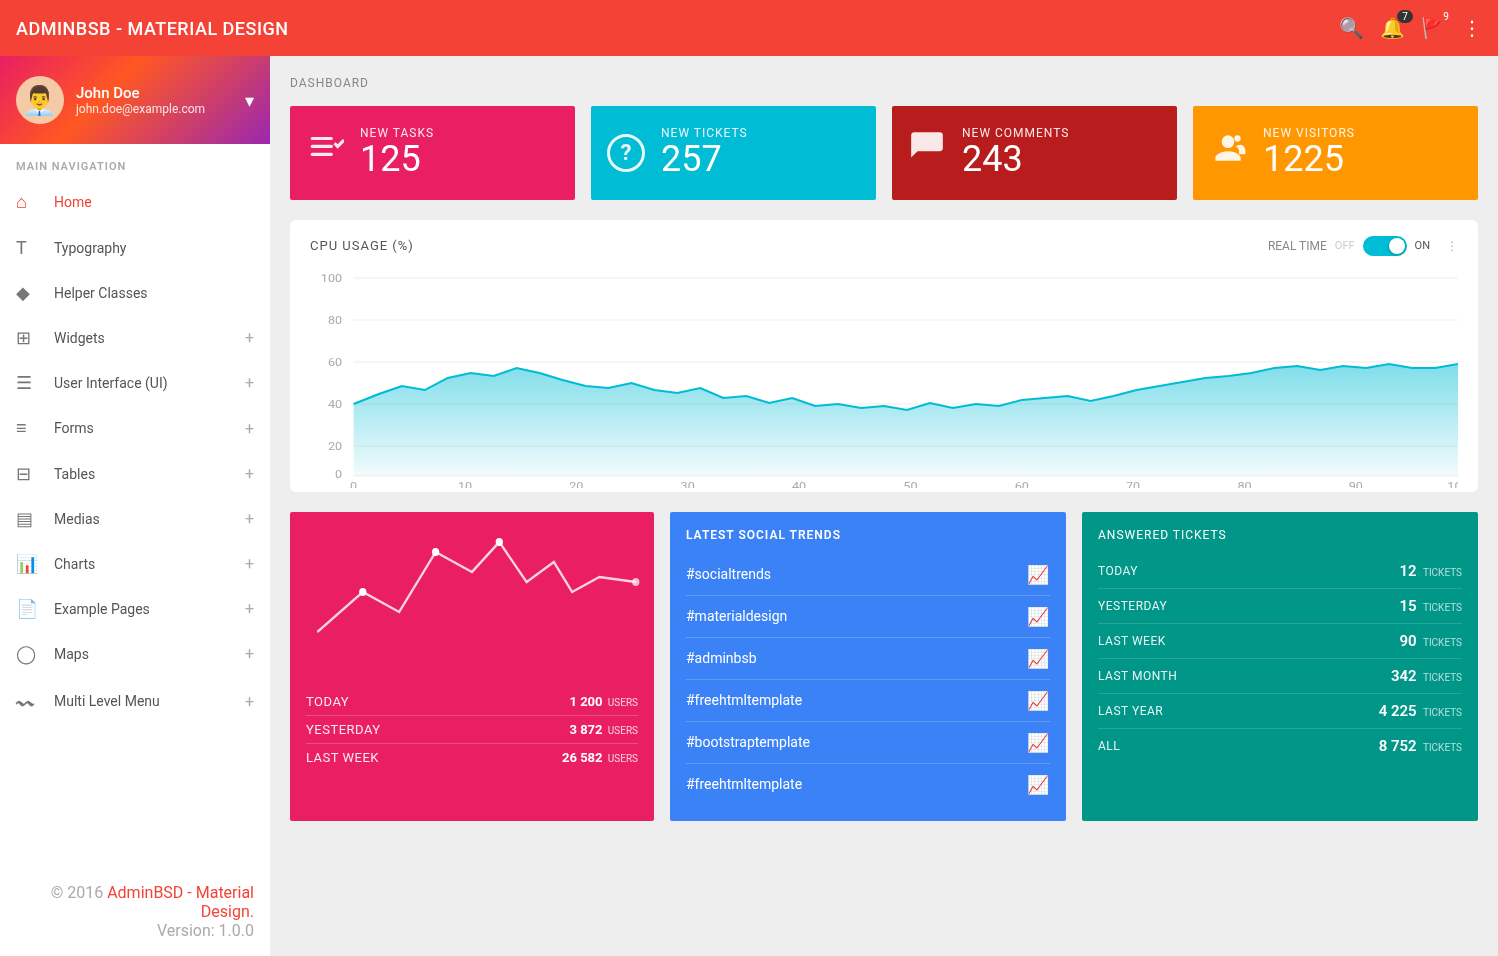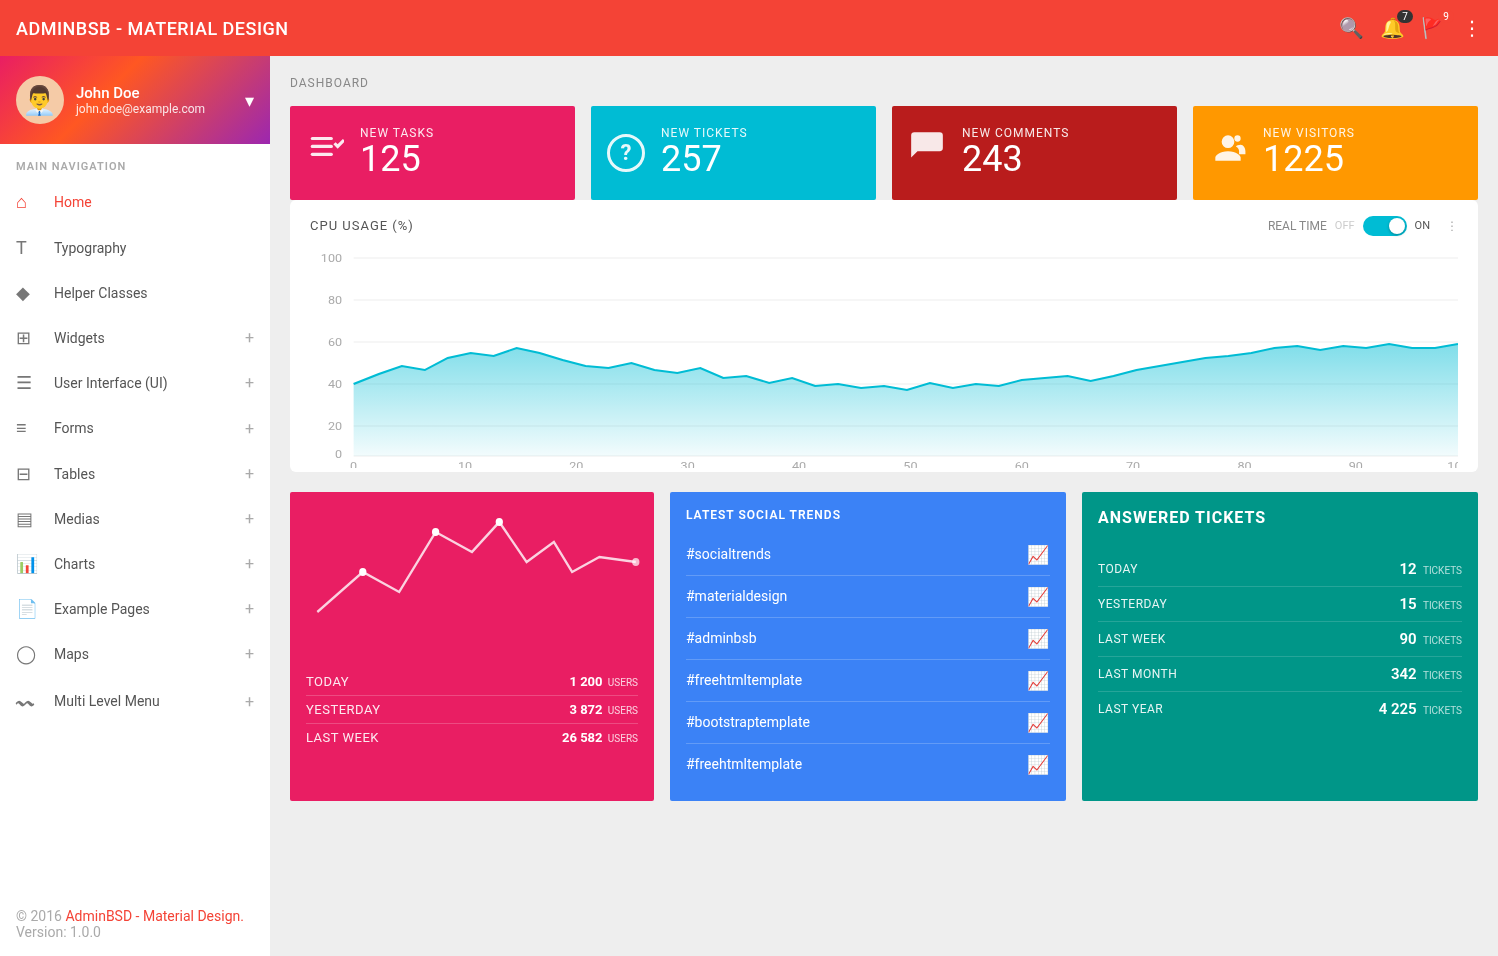--- a/index.html
+++ b/index.html
@@ -86,36 +86,37 @@
     }
     .nav-item.active { color: #f44336; }
     .nav-item.active .nav-icon { color: #f44336; }
     .nav-icon { width: 28px; font-size: 18px; color: #777; margin-right: 10px; display: flex; align-items: center; }
     .nav-label { flex: 1; }
     .nav-plus { color: #aaa; font-size: 16px; }
 
     .sidebar-footer {
       margin-top: auto;
       padding: 16px;
-      font-size: 14px;
+      font-size: 16px;
       color: #aaa;
+      text-align: right;
     }
     .sidebar-footer a { color: #f44336; text-decoration: none; }
 
     
     .main {
       flex: 1;
       overflow-y: auto;
       padding: 20px;
       background: #eeeeee;
     }
     .breadcrumb { font-size: 12px; color: #888; letter-spacing: 1px; margin-bottom: 16px; }
 
     
-    .stat-cards { display: flex; gap: 16px; }
+    .stat-cards { display: flex; gap: 16px; margin-bottom: 20px; }
     .stat-card {
       flex: 1;
       border-radius: 2px;
       padding: 20px 16px;
       display: flex;
       align-items: center;
       gap: 16px;
       color: white;
     }
     .stat-card.pink { background: #e91e63; }
@@ -191,21 +192,21 @@
     .social-row { display: flex; align-items: center; justify-content: space-between; padding: 10px 0; border-bottom: 1px solid rgba(255,255,255,0.2); font-size: 14px; }
     .social-row:last-child { border-bottom: none; }
     .social-trend-icon { font-size: 18px; }
 
     
     .tickets-card {
       background: #009688;
       color: white;
       padding: 16px;
     }
-    .tickets-card-title { font-size: 16px; letter-spacing: 1px; font-weight: 700; margin-bottom: 25px; }
+    .tickets-card-title { font-size: 12px; letter-spacing: 1px; font-weight: 400; margin-bottom: 12px; }
     .ticket-row { display: flex; align-items: center; justify-content: space-between; padding: 8px 0; border-bottom: 1px solid rgba(255,255,255,0.15); font-size: 13px; }
     .ticket-row:last-child { border-bottom: none; }
     .ticket-label { opacity: 0.9; letter-spacing: 0.5px; font-size: 12px; }
     .ticket-value { font-weight: 600; font-size: 15px; }
     .ticket-unit { font-size: 10px; opacity: 0.7; margin-left: 3px; }
   </style>
 </head>
 <body>
 
 <div class="topnav">
@@ -499,17 +500,23 @@
     <span>
       <strong class="ticket-value">342</strong> <span class="ticket-unit">TICKETS</span>
     </span>
   </div>
             <div class="ticket-row">
     <span class="ticket-label">LAST YEAR</span>
     <span>
       <strong class="ticket-value">4 225</strong> <span class="ticket-unit">TICKETS</span>
     </span>
   </div>
+            <div class="ticket-row">
+    <span class="ticket-label">ALL</span>
+    <span>
+      <strong class="ticket-value">8 752</strong> <span class="ticket-unit">TICKETS</span>
+    </span>
+  </div>
           </div>
       </div>
     </div>
   </div>
 </div>
 
 </body></html>

